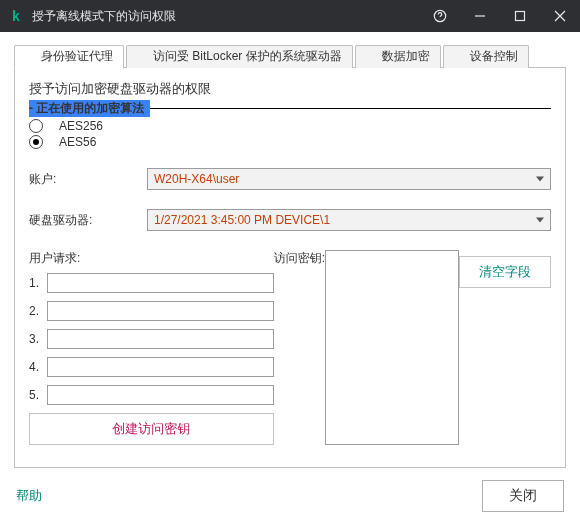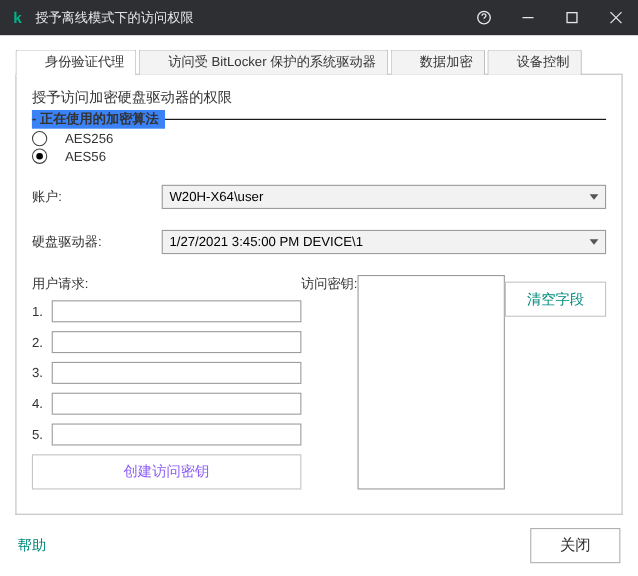--- a/index.html
+++ b/index.html
@@ -22,34 +22,34 @@
   .heading{font-size:13px;margin:0 0 10px 0}
   
   .grp{position:relative;border-top:1px solid #000;margin:8px 0 10px 0;padding-top:8px}
   .grp-label{position:absolute;top:-9px;left:0;background:#3b82f6;padding-right:6px;font-weight:bold;font-size:12px}
   .radio-row{display:flex;align-items:center;gap:16px;margin:2px 0;font-size:12px}
   .radio{width:12px;height:12px;border:1px solid #444;border-radius:50%;display:inline-flex;align-items:center;justify-content:center}
   .radio.checked::after{content:"";width:6px;height:6px;background:#000;border-radius:50%}
   
   .form-row{display:flex;align-items:center;margin:19px 0}
   .form-row label{width:118px;font-size:12px}
-  .select{flex:1;height:20px;border:1px solid #9c9c9c;background:#f2f2f2;display:flex;align-items:center;padding:0 18px 0 6px;position:relative;font-size:12px;color:#000000}
+  .select{flex:1;height:20px;border:1px solid #9c9c9c;background:#f2f2f2;display:flex;align-items:center;padding:0 18px 0 6px;position:relative;font-size:12px;color:#c2410c}
   .select::after{content:"";position:absolute;right:6px;top:50%;transform:translateY(-50%);border-left:4px solid transparent;border-right:4px solid transparent;border-top:5px solid #555}
   
   .cols{display:flex;margin-top:10px}
   .col-left{width:248px}
   .col-right{flex:1;display:flex;flex-direction:row}
   .col-title{font-size:12px;margin-bottom:6px}
   .req-row{display:flex;align-items:center;margin-bottom:8px}
   .req-row span{width:18px;font-size:12px}
   .req-row input{flex:1;height:20px;border:1px solid #9c9c9c;padding:0 4px;font-size:12px;box-sizing:border-box}
   .keybox{flex:1;border:1px solid #9c9c9c;min-height:150px;resize:none;box-sizing:border-box;padding:4px;font-size:12px}
   .btn-row{display:flex;gap:22px;margin-top:6px}
   .flatbtn{height:30px;border:1px solid #c4c4c4;background:#fff;display:flex;align-items:center;justify-content:center;font-size:13px}
-  .flatbtn.disabled{color:#8b5cf6}
+  .flatbtn.disabled{color:#be185d}
   .flatbtn.teal{color:#00897b;width:90px}
   .flatbtn.wide{flex:1}
   
   .footer{display:flex;align-items:center;margin-top:12px;padding:0 2px}
   .footer .help{color:#00897b;font-size:13px}
   .footer .spacer{flex:1}
   .closebtn{width:80px;height:30px;border:1px solid #b0b0b0;background:#fff;display:flex;align-items:center;justify-content:center;font-size:14px}
 </style>
 </head>
 <body>

